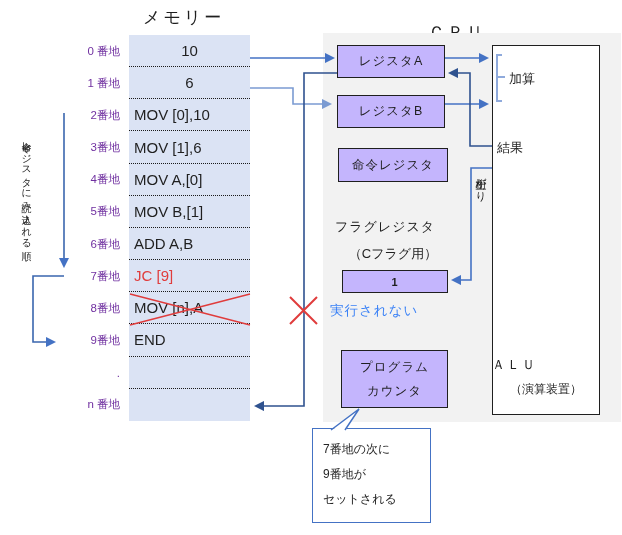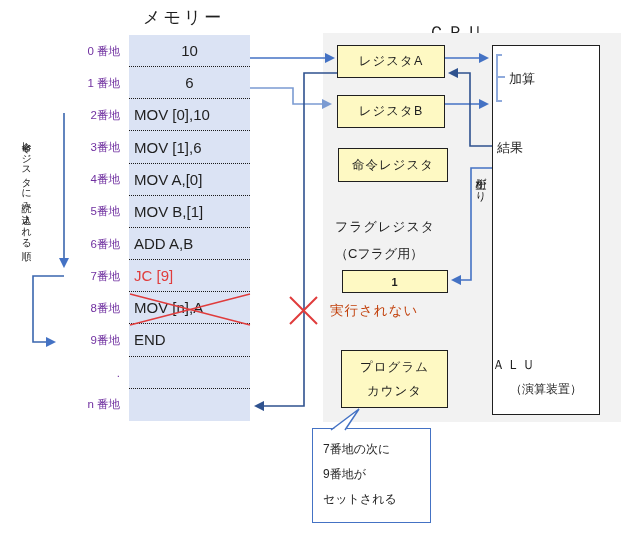--- a/index.html
+++ b/index.html
@@ -35,33 +35,33 @@
   
   .vtext{
     writing-mode:vertical-rl;text-orientation:upright;
     font-size:10px;letter-spacing:0.5px;color:#1f1f1f;line-height:14px;
   }
 
   
   #cpu-panel{left:323px;top:33px;width:298px;height:389px;background:#F2F2F2;}
 
   .box{
-    background:#fef9c3;border:1.4px solid #1f1f1f;box-sizing:border-box;
+    background:#c4b5fd;border:1.4px solid #1f1f1f;box-sizing:border-box;
     display:flex;align-items:center;justify-content:center;
     font-size:12.5px;letter-spacing:1px;white-space:nowrap;
   }
   .box.col{flex-direction:column;justify-content:center;}
 
   .lbl{font-size:13px;white-space:nowrap;}
   .lbl-sm{font-size:12px;}
   .carry{
     writing-mode:vertical-rl;text-orientation:upright;
     font-size:11px;line-height:13px;color:#1f1f1f;
   }
-  .redtxt{color:#c2410c;}
+  .redtxt{color:#3b82f6;}
 
   
   #callout{
     left:312px;top:428px;width:119px;height:95px;
     background:#fff;border:1.5px solid #4472C4;border-radius:0;
     box-sizing:border-box;padding:8px 0 0 10px;
   }
   #callout .cline{font-size:12px;line-height:25px;white-space:nowrap;color:#262626;}
 
   svg{position:absolute;left:0;top:0;z-index:5;pointer-events:none;}
@@ -125,21 +125,21 @@
     </div>
   </div>
 
 <div class="abs vtext" style="left:19px;top:134px;height:140px;">命令レジスタに読み込まれる順</div>
 
 <div class="abs box" style="left:337px;top:45px;width:108px;height:33px;">レジスタA</div>
 <div class="abs box" style="left:337px;top:95px;width:108px;height:33px;">レジスタB</div>
 <div class="abs box" style="left:338px;top:148px;width:110px;height:34px;">命令レジスタ</div>
 
 <div class="abs lbl" style="left:335px;top:218px;width:116px;text-align:left;letter-spacing:1px;">フラグレジスタ</div>
-<div class="abs lbl" style="left:335px;top:245px;width:116px;text-align:left;">（Cフラグ用）</div>
+<div class="abs lbl" style="left:335px;top:245px;width:116px;text-align:center;">（Cフラグ用）</div>
 <div class="abs box" style="left:342px;top:270px;width:106px;height:23px;font-size:11px;font-weight:bold;">1</div>
 
 <div class="abs box col" style="left:341px;top:350px;width:107px;height:58px;line-height:24px;">
   <div>プログラム</div>
   <div>カウンタ</div>
 </div>
 
 <div class="abs box" style="left:492px;top:45px;width:108px;height:370px;background:#fff;"></div>
 <div class="abs lbl" style="left:492px;top:356px;width:108px;text-align:left;letter-spacing:2px;">ＡＬＵ</div>
 <div class="abs lbl-sm" style="left:492px;top:381px;width:108px;text-align:center;">（演算装置）</div>

